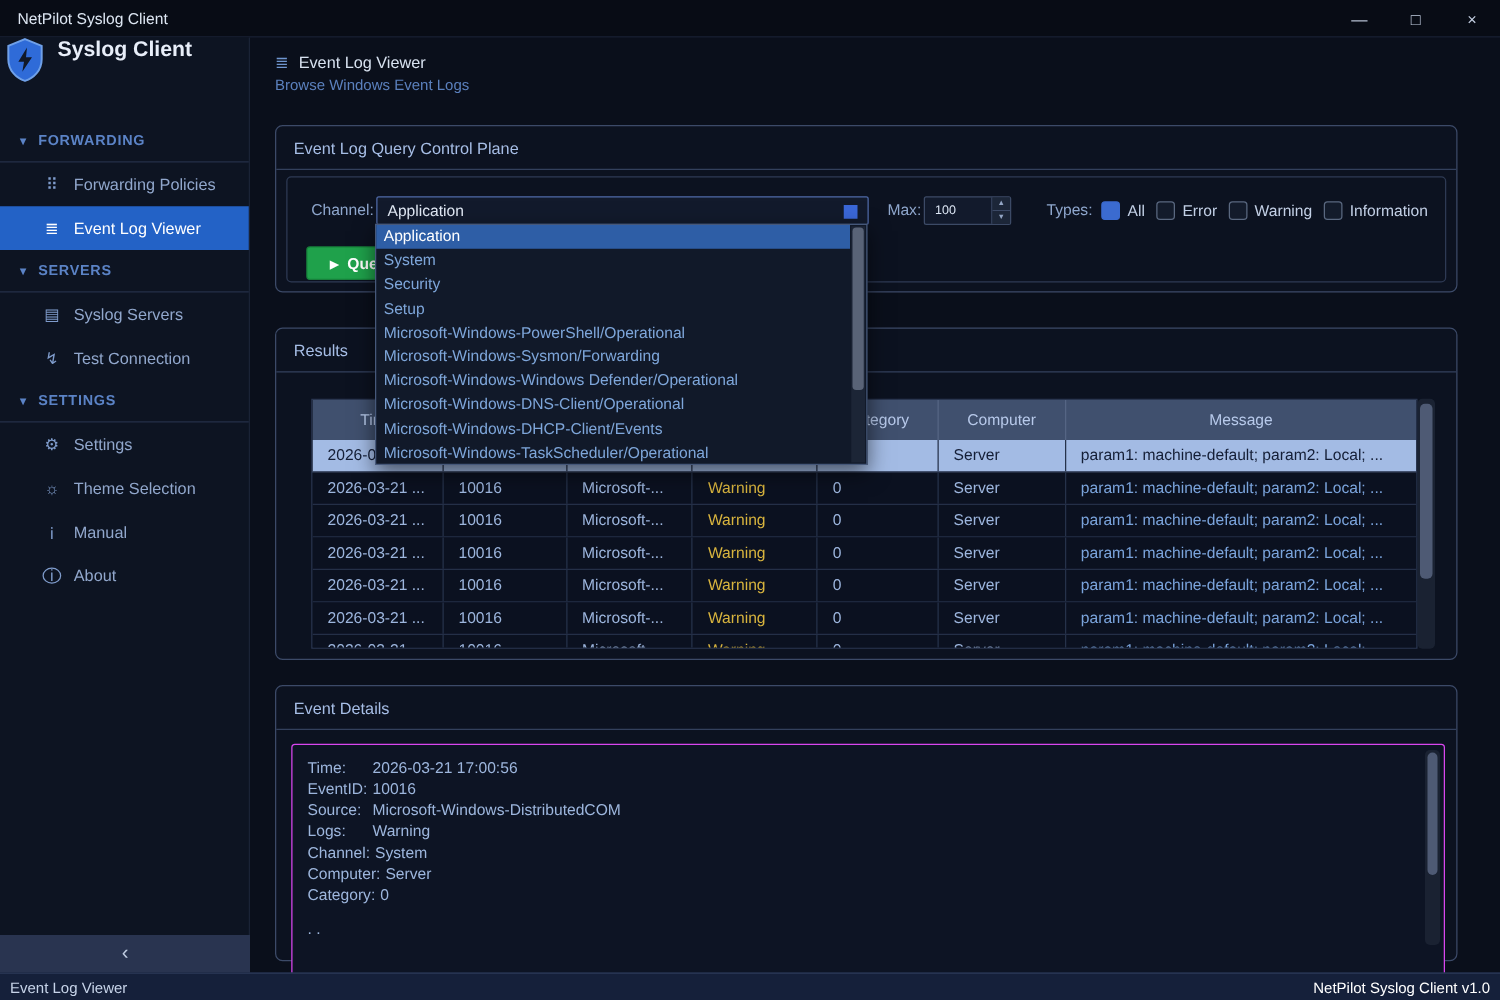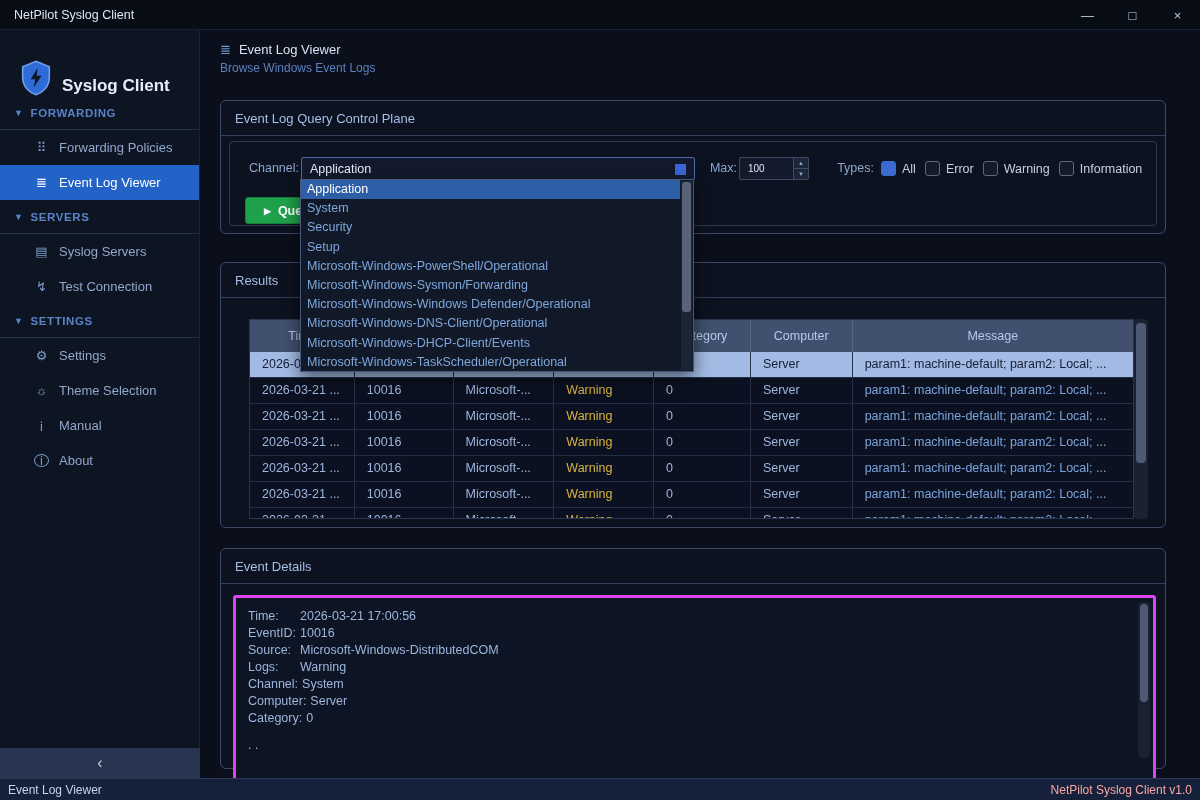--- a/index.html
+++ b/index.html
@@ -13,21 +13,21 @@
   .titlebar { position:absolute; left:0; top:0; width:1200px; height:30px;
     background:#080c15; border-bottom:1px solid #182135; display:flex; align-items:center;
     padding:0 14px; font-size:12.5px; color:#dde6f2; }
   .win-controls { position:absolute; right:0; top:0; height:30px; display:flex; }
   .win-btn { width:45px; height:30px; display:flex; align-items:center; justify-content:center;
     color:#c2cde0; font-size:13px; }
 
   
   .left-col { position:absolute; left:0; top:30px; width:200px; height:748px;
     background:#0d1422; border-right:1px solid #1a2336; }
-  .brand { height:66px; display:flex; align-items:flex-end; padding-left:20px; gap:10px; }
+  .brand { height:66px; display:flex; align-items:flex-start; padding-left:4px; gap:10px; }
   .brand-name { font-size:17px; font-weight:bold; color:#e8eef9; }
   .side-header { height:34px; display:flex; align-items:center; gap:7px; padding-left:14px;
     color:#5b83c6; font-size:11.5px; font-weight:bold; letter-spacing:.6px;
     border-bottom:1px solid #242f48; }
   .side-header .arrow { font-size:9px; color:#5b83c6; }
   .side-item { height:35px; display:flex; align-items:center; gap:10px; padding-left:34px;
     color:#91a7cc; font-size:13px; }
   .side-item .side-icon { width:15px; text-align:center; color:#7f9ccc; font-size:13px; font-style:normal; }
   .side-item.active { background:#2362c6; color:#ffffff; }
   .side-item.active .side-icon { color:#ffffff; }
@@ -104,21 +104,21 @@
   .tr.selected { background:#a3bbe4; }
   .tr.selected .td, .tr.selected .td.warn, .tr.selected .td.msg { color:#141e36; }
 
   .vscroll { position:absolute; background:#1a2232; border-radius:4px; }
   .vthumb { position:absolute; left:2px; right:2px; background:#4e5a74; border-radius:4px; }
   .results-scroll { left:913px; top:56px; width:14px; height:200px; }
   .results-scroll .vthumb { top:4px; height:140px; }
 
   
   .details-inner { position:absolute; left:12px; top:46px; width:923px; height:200px;
-    background:#0d1424; border:3px solid #d946ef; border-radius:3px; overflow:hidden; }
+    background:#0d1424; border:1px solid #d946ef; border-radius:3px; overflow:hidden; }
   .details-lines { position:absolute; left:12px; top:10px; right:30px; }
   .detail-line { height:17px; line-height:17px; font-size:12.5px; color:#9db6dd; white-space:nowrap; }
   .d-label { display:inline-block; min-width:48px; margin-right:4px; }
   .clip-frag { height:17px; line-height:17px; font-size:12.5px; color:#9db6dd; }
   .details-scroll { right:3px; top:4px; width:12px; height:156px; left:auto; }
   .details-scroll .vthumb { top:2px; height:98px; }
 
   
   .dropdown { position:absolute; left:300px; top:179px; width:394px; height:193px;
     background:#111929; border:1px solid #46587a; z-index:100;
@@ -129,21 +129,21 @@
   .dd-item.selected { background:#2e5ea6; color:#ffffff; }
   .dd-scroll { position:absolute; right:1px; top:1px; bottom:1px; width:11px; background:#1c2536; }
   .dd-thumb { position:absolute; left:1px; width:9px; top:1px; height:130px;
     background:#596377; border-radius:3px; }
 
   
   .statusbar { position:absolute; left:0; top:778px; width:1200px; height:22px;
     background:#15203a; border-top:1px solid #2c3a5a; display:flex; align-items:center;
     justify-content:space-between; padding:0 8px; font-size:12px; }
   .status-left { color:#c6d3e8; }
-  .status-right { color:#fca5a5; }
+  .status-right { color:#ffffff; }
 </style>
 </head>
 <body>
 
 <div class="window">
 
   <div class="titlebar">
     <span>NetPilot Syslog Client</span>
     <div class="win-controls">
       <div class="win-btn">—</div>

